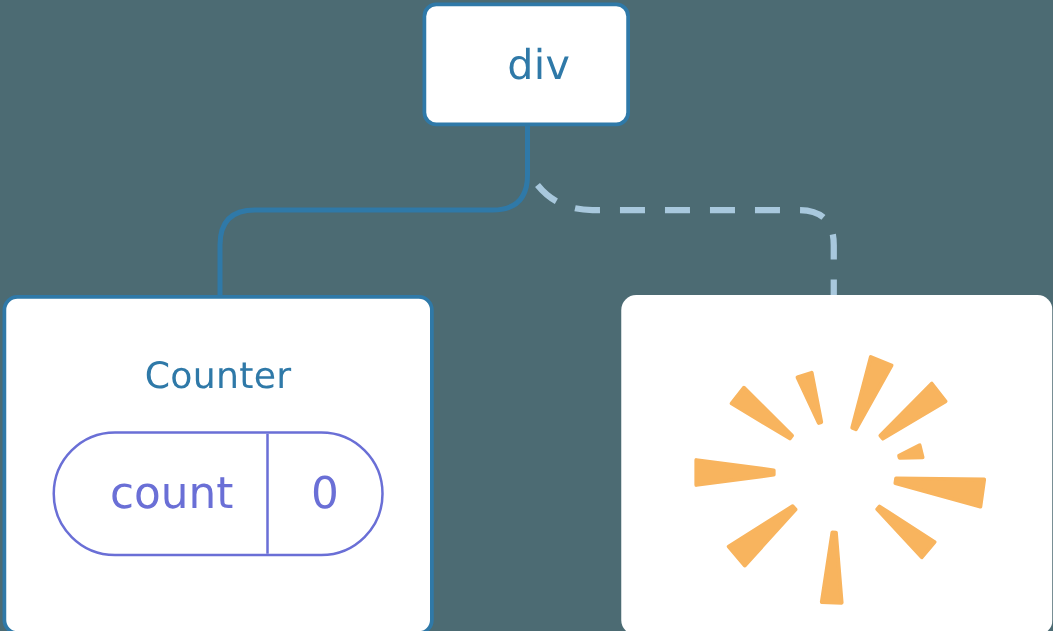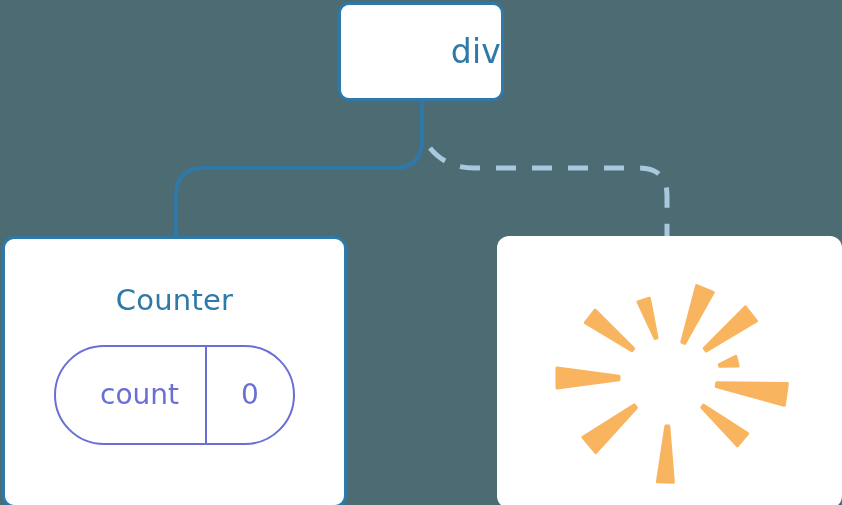--- a/index.html
+++ b/index.html
@@ -43,21 +43,21 @@
 
   
   #node-div {
     left: 338px;
     top: 2px;
     width: 166px;
     height: 99px;
     border-radius: 11px;
     display: flex;
     align-items: center;
-    justify-content: flex-end;
+    justify-content: center;
     padding-left: 20px;
   }
   .node-title {
     color: #2f79a8;
     font-size: 33px;
     line-height: 1;
     letter-spacing: 0.2px;
   }
 
   
@@ -86,21 +86,21 @@
     height: 100px;
     box-sizing: border-box;
     background: #ffffff;
   }
   .state-key,
   .state-val {
     display: flex;
     align-items: center;
     justify-content: center;
     color: #6a6fd6;
-    font-size: 28px;
+    font-size: 35px;
     line-height: 1;
   }
   .state-key {
     padding: 0 26px 0 44px;
   }
   .state-val {
     border-left: 2px solid #6a6fd6;
     padding: 0 34px;
   }
 

